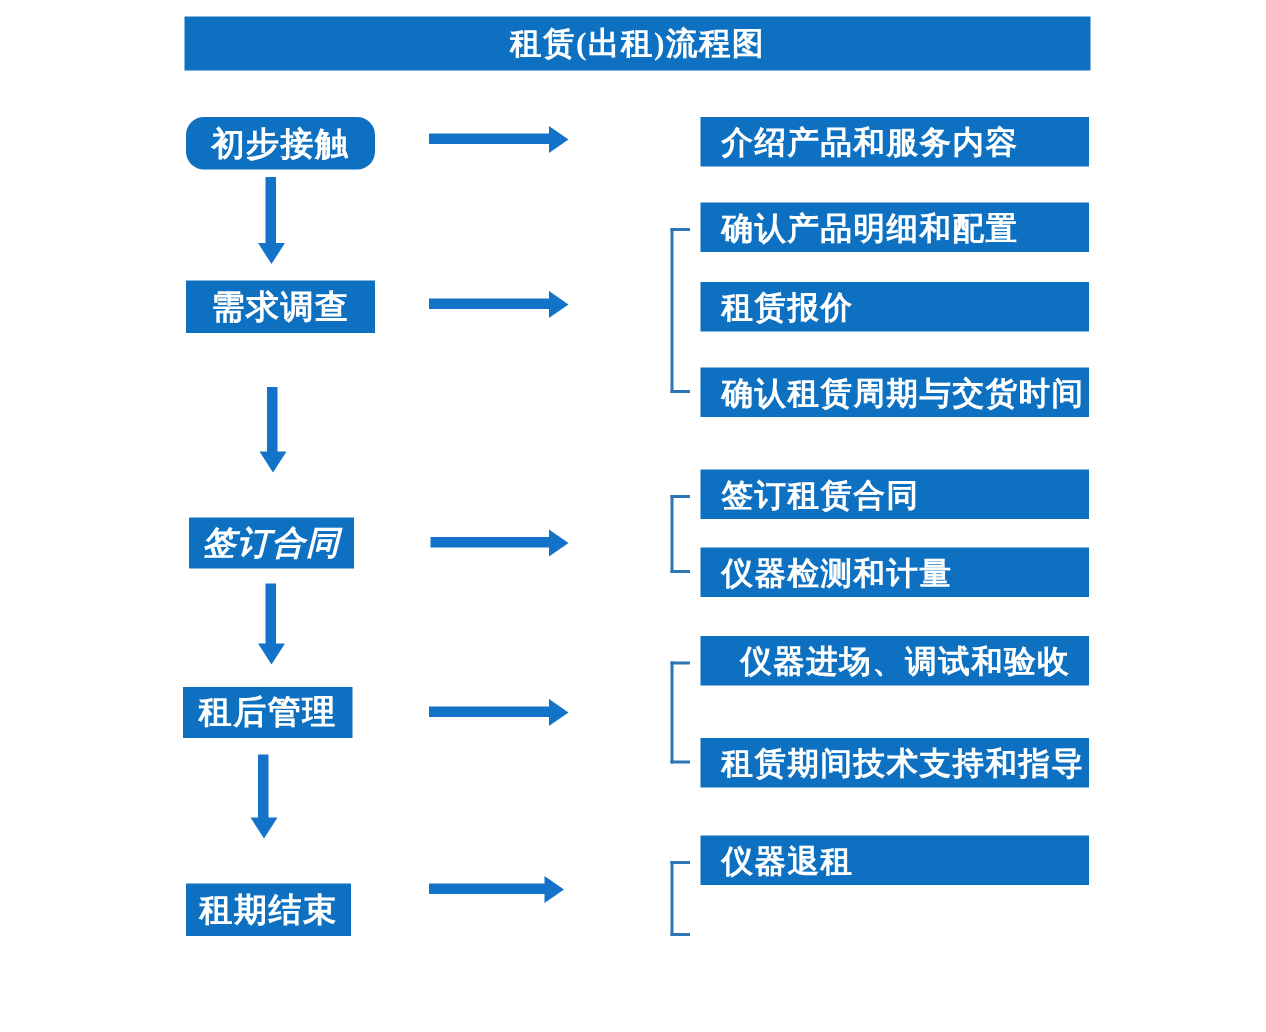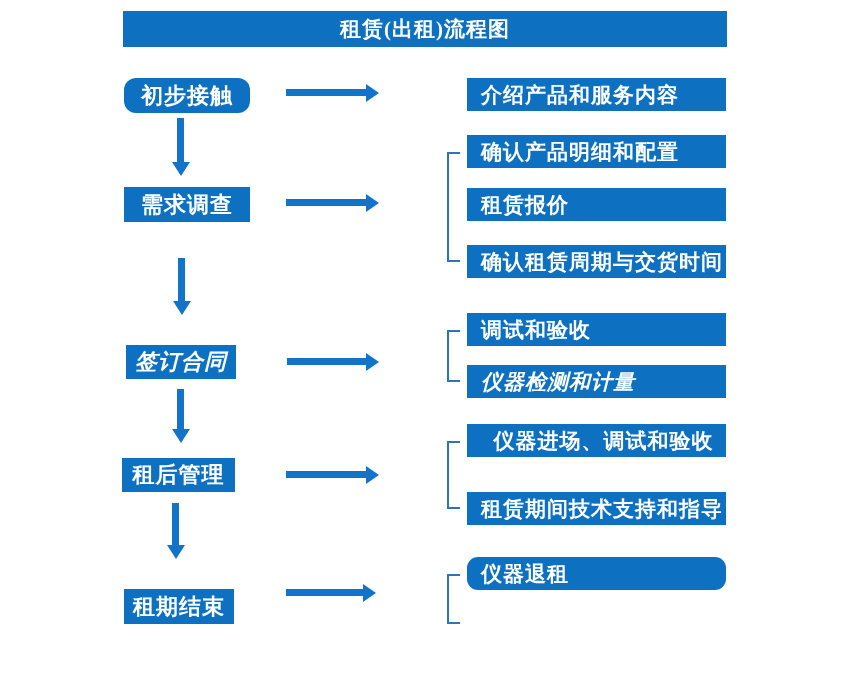--- a/index.html
+++ b/index.html
@@ -118,21 +118,21 @@
   <div class="bracket" style="top:330px;height:52px;"></div>
   <div class="bracket" style="top:441px;height:68px;"></div>
   <div class="bracket" style="top:574px;height:50px;"></div>
 
   <div class="detail-box" style="top:78px;">介绍产品和服务内容</div>
 
   <div class="detail-box" style="top:135px;">确认产品明细和配置</div>
   <div class="detail-box" style="top:188px;">租赁报价</div>
   <div class="detail-box" style="top:245px;">确认租赁周期与交货时间</div>
 
-  <div class="detail-box" style="top:313px;">调试和验收</div>
-  <div class="detail-box" style="top:365px;font-style:italic;">仪器检测和计量</div>
+  <div class="detail-box" style="top:313px;">签订租赁合同</div>
+  <div class="detail-box" style="top:365px;">仪器检测和计量</div>
 
   <div class="detail-box" style="top:424px;text-align:center;">仪器进场、调试和验收</div>
   <div class="detail-box" style="top:492px;">租赁期间技术支持和指导</div>
 
-  <div class="detail-box" style="top:557px;border-radius:11px;">仪器退租</div>
+  <div class="detail-box" style="top:557px;">仪器退租</div>
 
 </div>
 
 </body></html>

